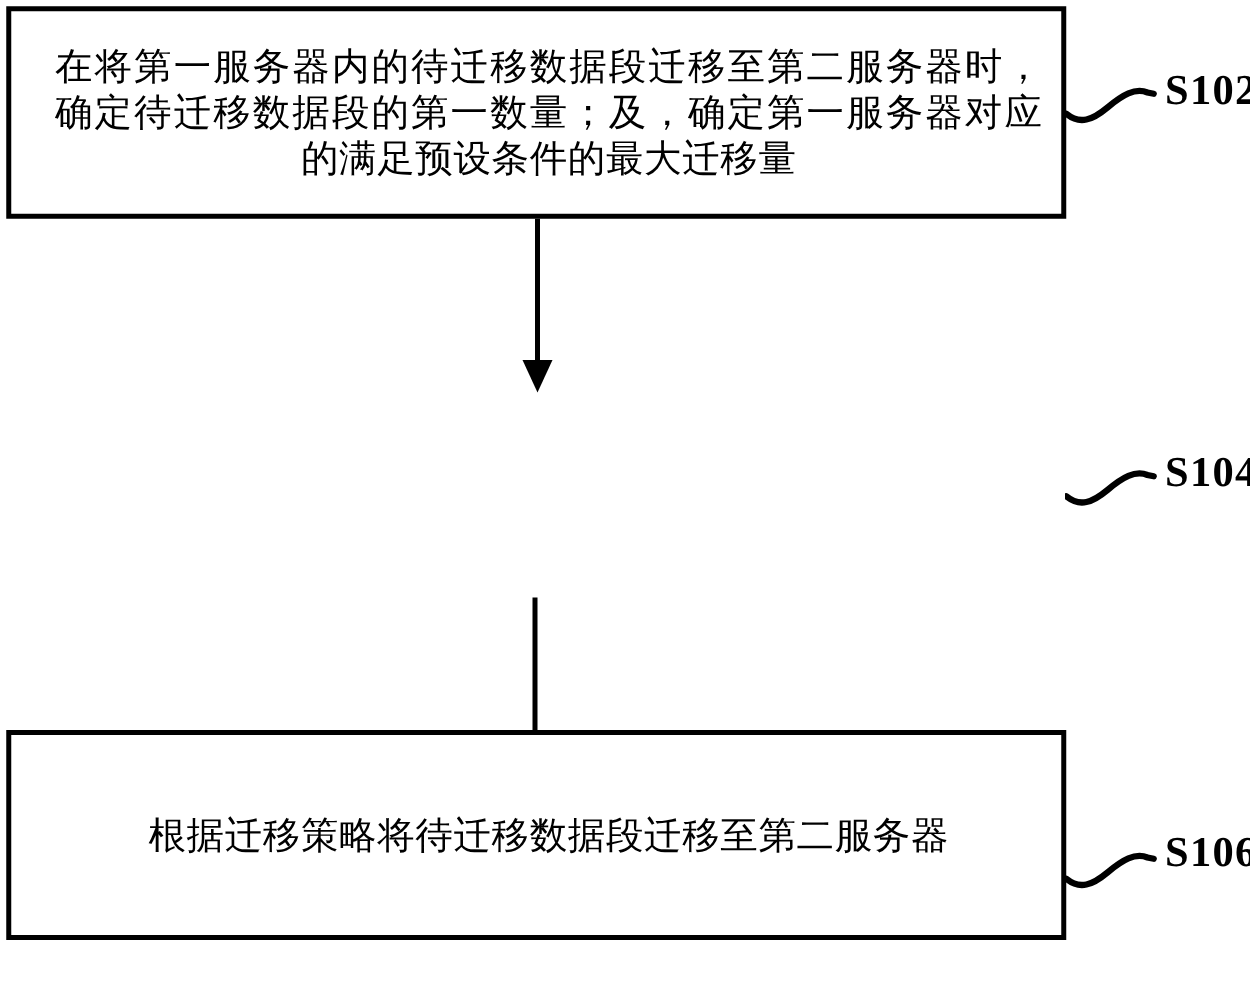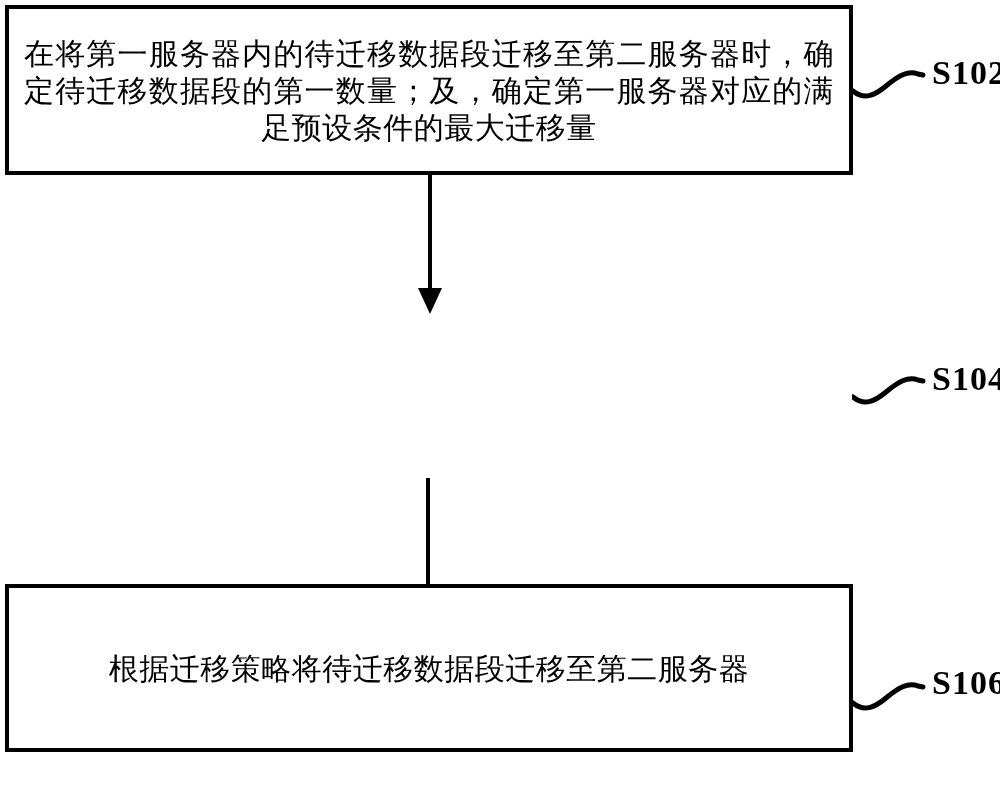--- a/index.html
+++ b/index.html
@@ -14,20 +14,21 @@
     overflow: hidden;
   }
   .flow-box {
     position: absolute;
     left: 5px;
     width: 848px;
     border: 4px solid #000000;
     background: #ffffff;
     display: flex;
     align-items: center;
+    padding-left: 20px;
   }
   .flow-box .box-text {
     width: 100%;
     font-size: 30px;
     line-height: 37px;
     letter-spacing: 0.5px;
     padding: 0 15px;
   }
   #box-s102 { top: 5px;   height: 170px; }
   #box-s104 { top: 313px; height: 165px; }

